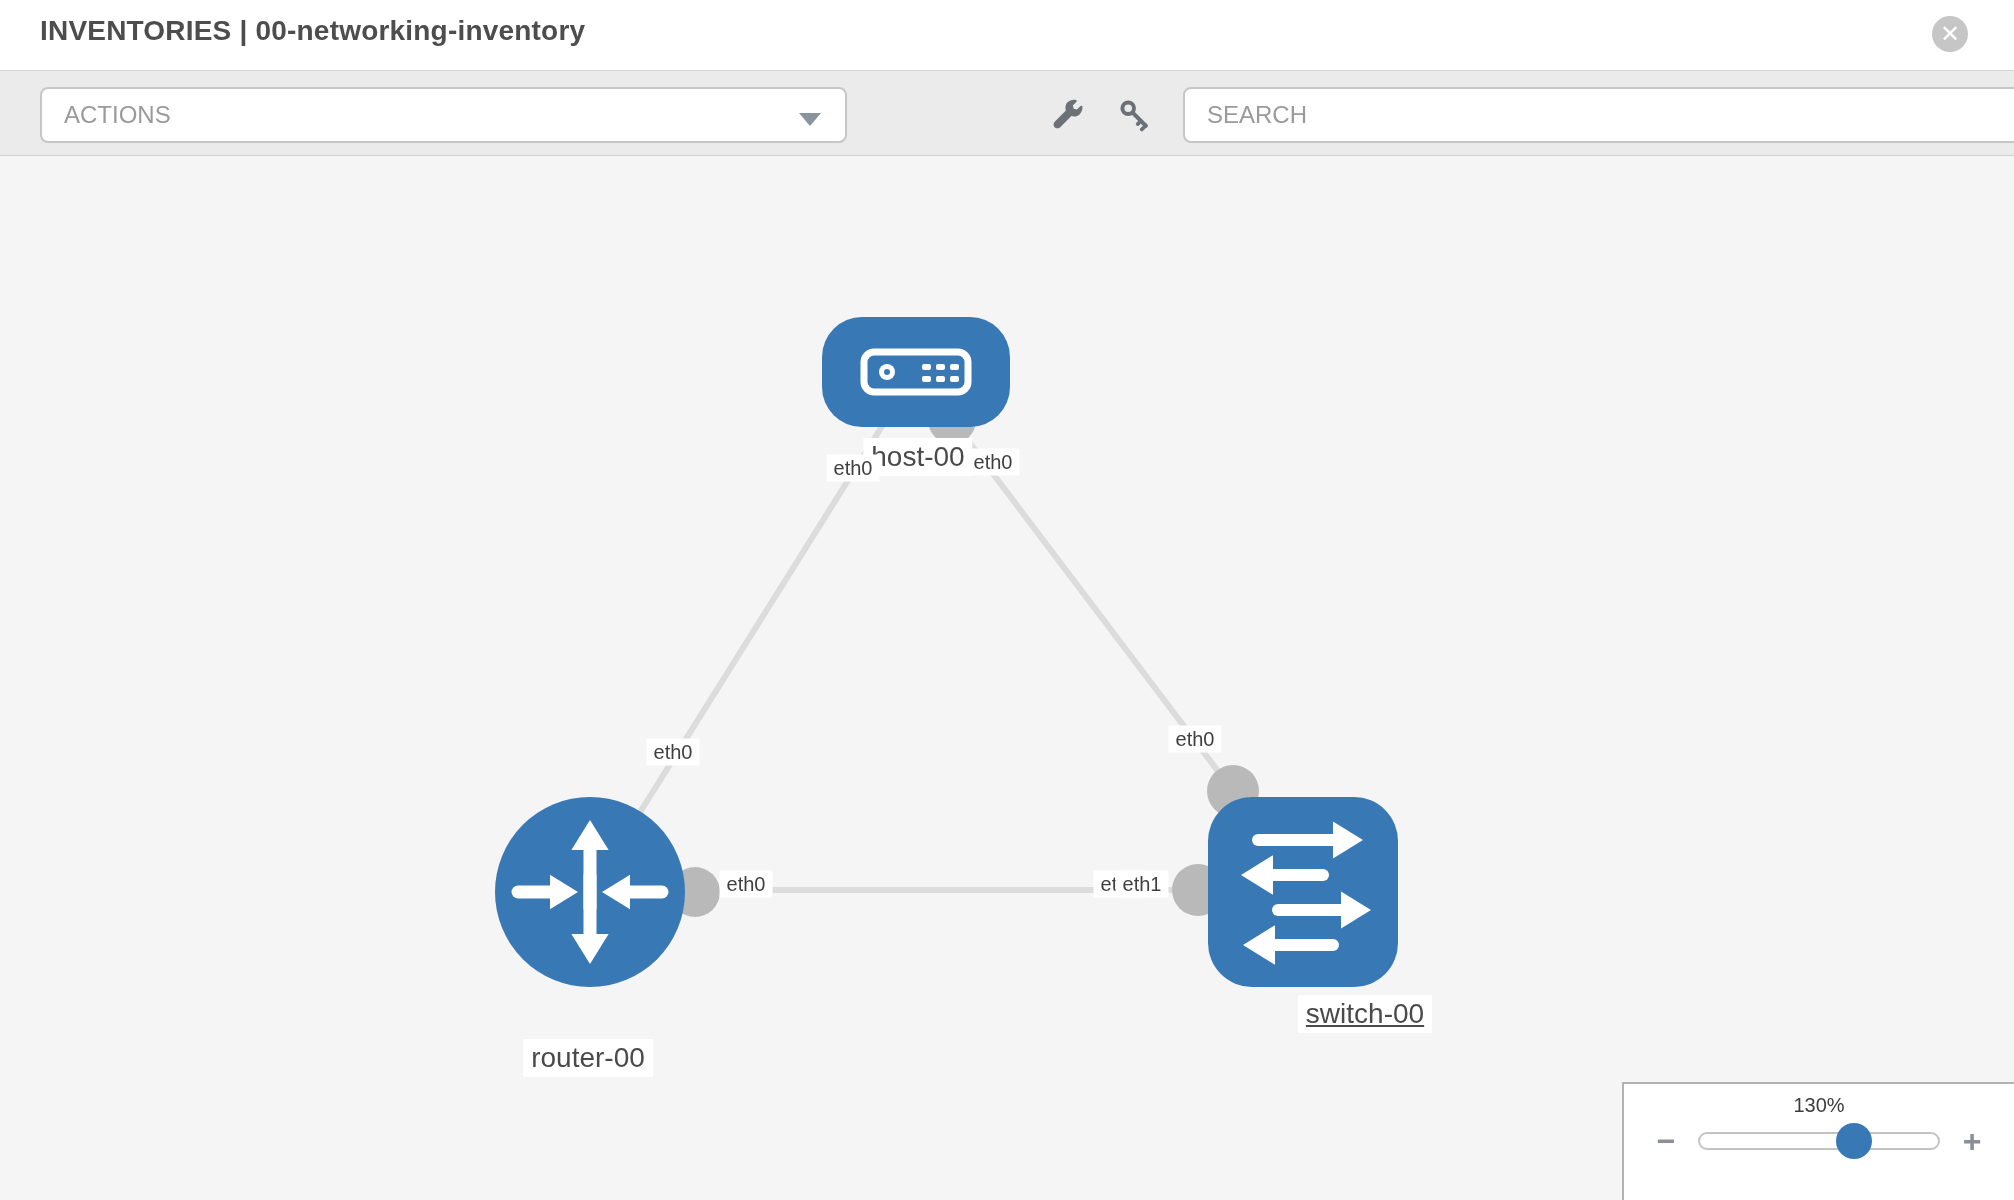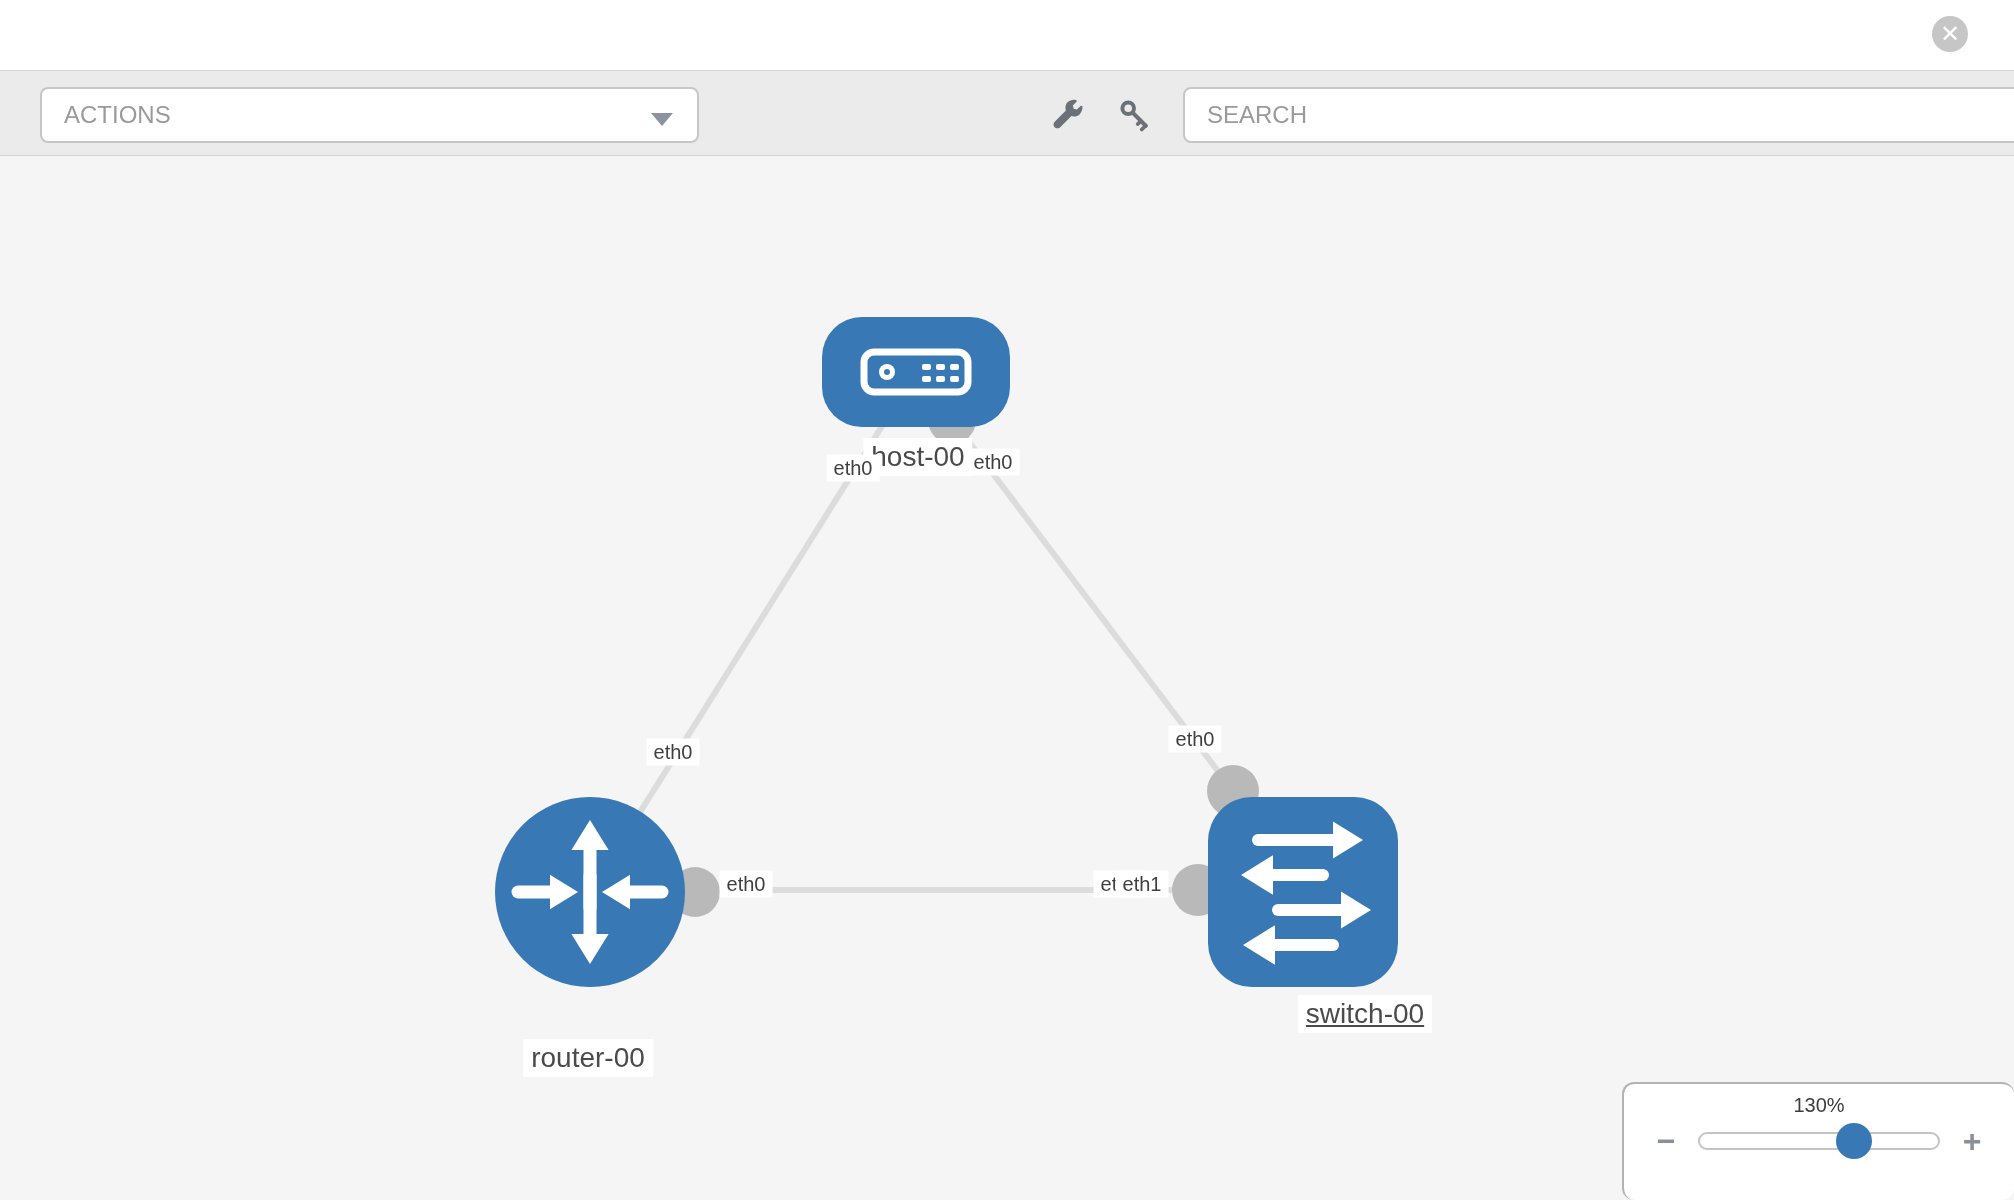--- a/index.html
+++ b/index.html
@@ -14,55 +14,56 @@
     border-radius:50%; background:#c6c6c6; color:#ffffff; font-size:24px;
     font-weight:bold; display:flex; align-items:center; justify-content:center;
     cursor:pointer; line-height:1; }
 
   
   .toolbar { position:relative; height:86px; background:#ebebeb;
     border-top:1px solid #d6d6d6; border-bottom:1px solid #d2d2d2; }
   .select-box { position:absolute; top:16px; height:56px; background:#ffffff;
     border:2px solid #c6c6c6; border-radius:8px; display:flex; align-items:center;
     padding:0 22px; font-size:24px; color:#9a9a9a; cursor:pointer; }
-  .select-actions { left:40px; width:659px; }
+  .select-actions { left:40px; width:807px; }
   .select-search { left:1183px; width:928px; }
   .select-box .chev { position:absolute; right:24px; top:24px; width:0; height:0;
     border-left:11px solid transparent; border-right:11px solid transparent;
     border-top:13px solid #8b939f; }
   .tool-icon { position:absolute; top:27px; width:34px; height:34px; cursor:pointer; }
   .tool-icon svg { width:100%; height:100%; }
   .icon-wrench { left:1051px; }
   .icon-key { left:1118px; }
 
   
   .canvas { position:relative; width:2014px; height:1044px; background:#f5f5f5; }
   #graph-svg { position:absolute; left:0; top:0; }
   .node-label, .iface-label { position:absolute; transform:translate(-50%,-50%);
     background:#ffffff; color:#4a4a4a; white-space:nowrap; }
   .node-label { font-size:28px; padding:3px 8px; }
   .iface-label { font-size:20px; padding:2px 7px; color:#3f3f3f; }
 
   
   .zoom-panel { position:absolute; right:0; bottom:0; width:392px; height:118px;
     background:#ffffff; border-left:2px solid #b3b3b3; border-top:2px solid #b3b3b3;
-    padding:10px 24px 0 24px;border-radius:12px; }
+    padding:10px 24px 0 24px; }
   .zoom-value { text-align:center; font-size:20px; color:#3d3d3d; margin-bottom:8px; }
   .zoom-row { display:flex; align-items:center; }
   .zoom-minus, .zoom-plus { font-size:32px; font-weight:bold; color:#8a9097;
     width:36px; text-align:center; cursor:pointer; line-height:1; user-select:none; }
   .zoom-track { position:relative; flex:1; height:18px; margin:0 14px;
     border:2px solid #c4c4c4; border-radius:10px; background:#ffffff; cursor:pointer; }
   .zoom-handle { position:absolute; top:50%; transform:translate(-50%,-50%);
     width:36px; height:36px; border-radius:50%; background:#3778b5; cursor:grab; }
 </style>
 </head>
 <body>
 
 <div class="header">
+  <div class="header-title">INVENTORIES | 00-networking-inventory</div>
   <div class="close-btn">✕</div>
 </div>
 
 <div class="toolbar">
   <div class="select-box select-actions">
     <span>ACTIONS</span>
     <span class="chev"></span>
   </div>
 
   <div class="tool-icon icon-wrench">

